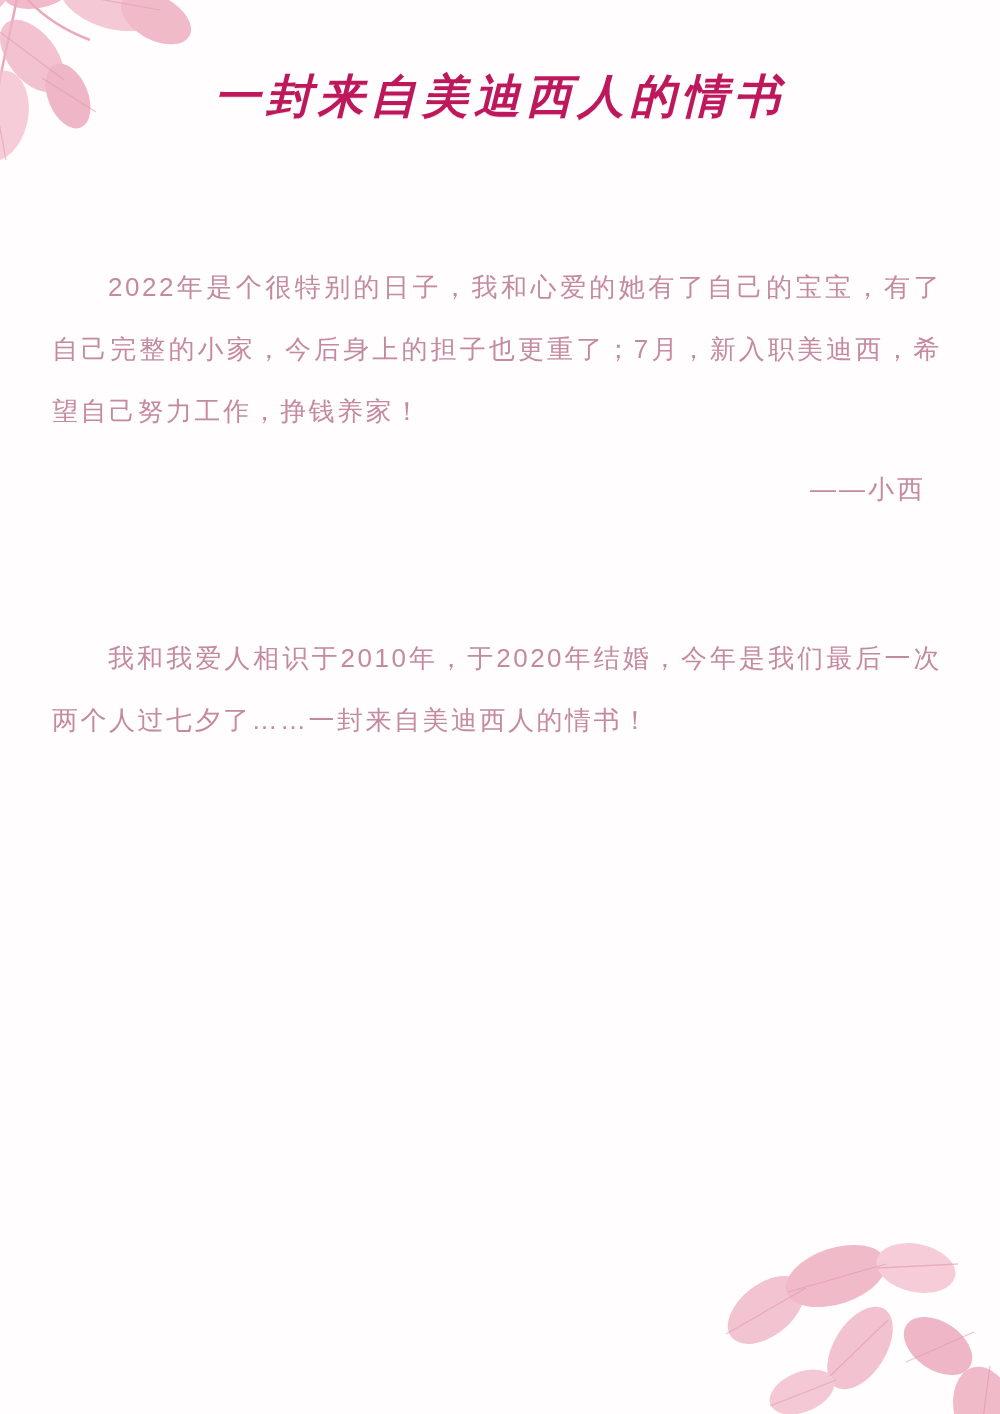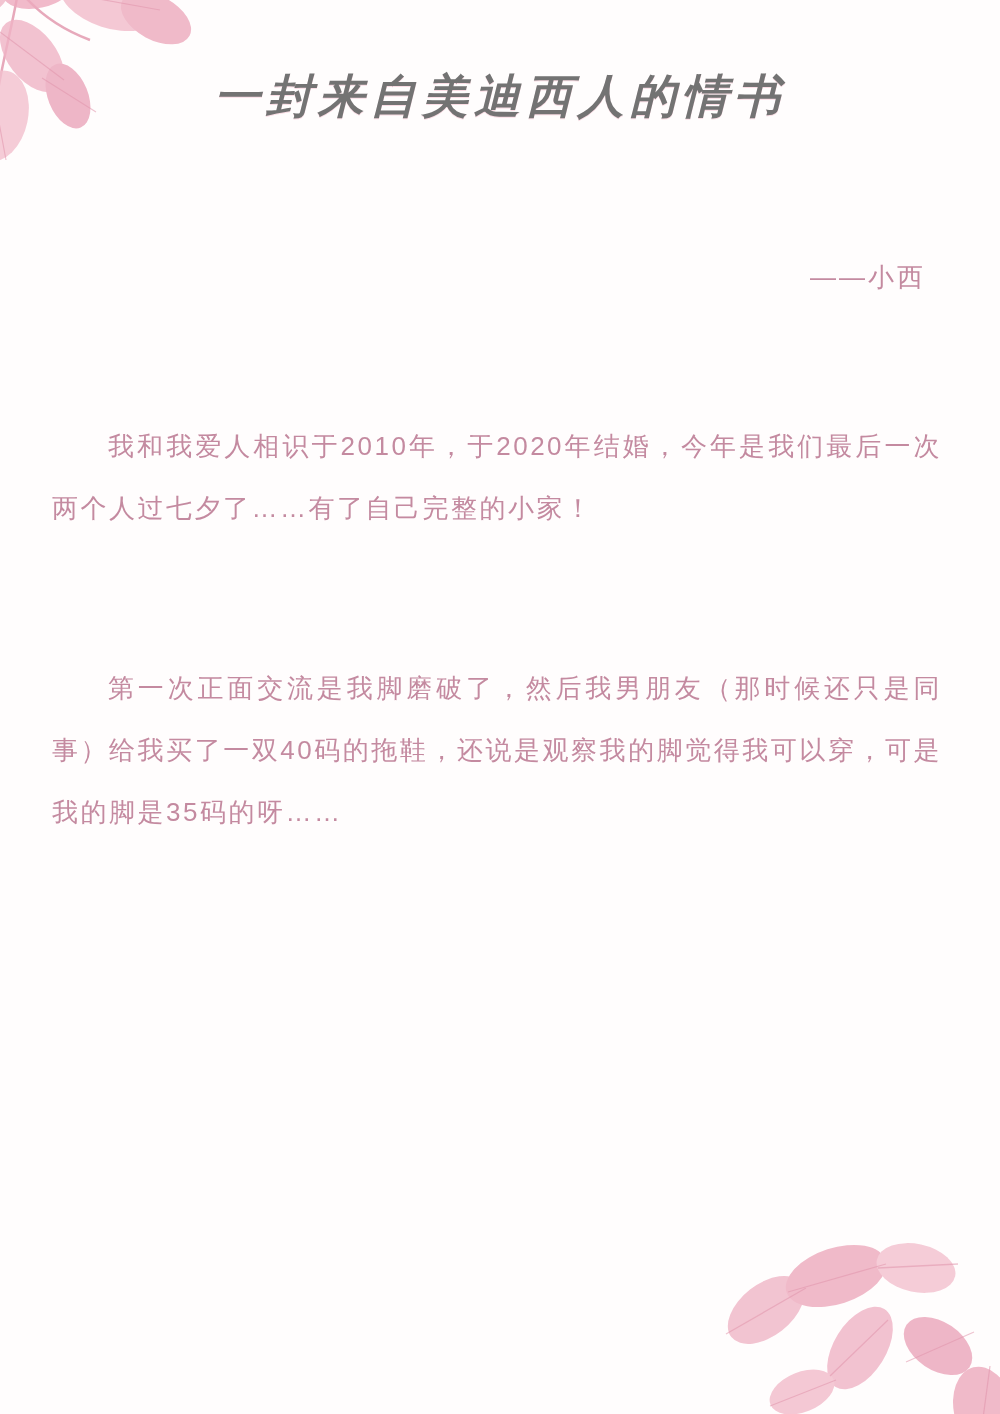--- a/index.html
+++ b/index.html
@@ -38,21 +38,21 @@
   .title {
     position: absolute;
     top: 66px;
     left: 0;
     width: 1000px;
     text-align: center;
     font-family: "DejaVu Serif", "Liberation Serif", serif;
     font-size: 46px;
     font-weight: bold;
     letter-spacing: 6px;
-    color: #737373;
+    color: #be185d;
     font-style: italic;
     text-shadow: 0 1px 0 rgba(242,160,184,.35);
   }
 
   
   .letters {
     position: absolute;
     top: 230px;
     left: 0;
     width: 1000px;
@@ -107,29 +107,29 @@
       <path d="M30 104 L 46 190"></path>
     </g>
   </svg>
 </div>
 
 <div class="title">一封来自美迪西人的情书</div>
 
 <div class="letters">
 
   <div class="letter">
+    <p class="letter-body">2022年是个很特别的日子，我和心爱的她有了自己的宝宝，有了自己完整的小家，今后身上的担子也更重了；7月，新入职美迪西，希望自己努力工作，挣钱养家！</p>
     <div class="letter-sign">——小西</div>
   </div>
 
   <div class="letter">
-    <p class="letter-body">我和我爱人相识于2010年，于2020年结婚，今年是我们最后一次两个人过七夕了……有了自己完整的小家！</p>
+    <p class="letter-body">我和我爱人相识于2010年，于2020年结婚，今年是我们最后一次两个人过七夕了……一封来自美迪西人的情书！</p>
   </div>
 
   <div class="letter">
-    <p class="letter-body">第一次正面交流是我脚磨破了，然后我男朋友（那时候还只是同事）给我买了一双40码的拖鞋，还说是观察我的脚觉得我可以穿，可是我的脚是35码的呀……</p>
   </div>
 
 </div>
 
 <div class="leaf-cluster leaf-bottom">
   <svg viewBox="0 0 320 230" width="320" height="230" xmlns="http://www.w3.org/2000/svg">
     <g opacity="0.8">
       <ellipse cx="56" cy="86" rx="44" ry="26" transform="rotate(-38 56 86)" fill="#f0b6c7"></ellipse>
       <ellipse cx="126" cy="52" rx="52" ry="28" transform="rotate(-18 126 52)" fill="#edaabd"></ellipse>
       <ellipse cx="206" cy="44" rx="40" ry="24" transform="rotate(12 206 44)" fill="#f3c0ce"></ellipse>

